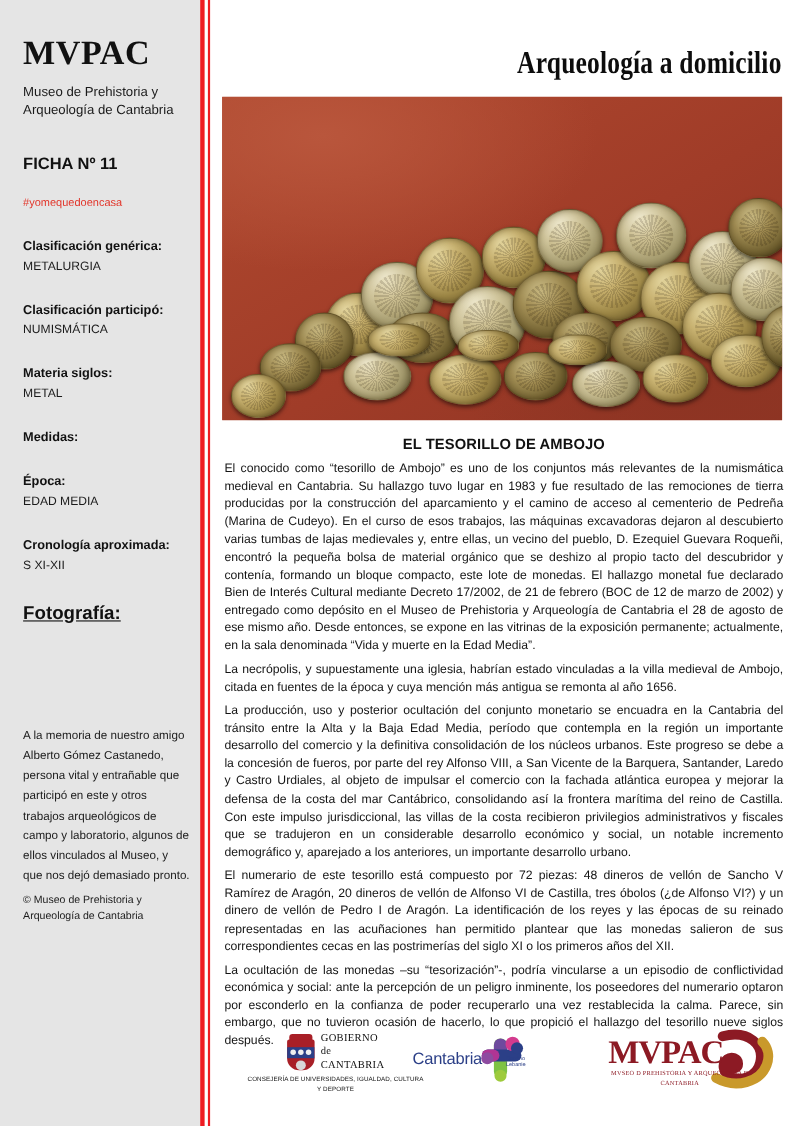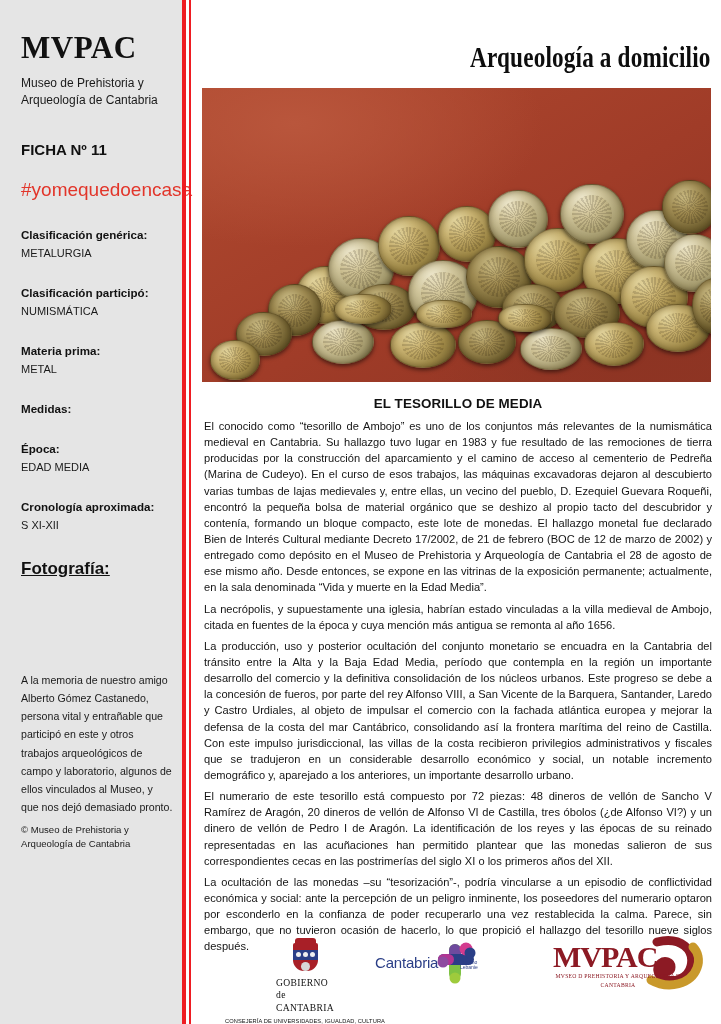--- a/index.html
+++ b/index.html
@@ -31,21 +31,21 @@
     font-size: 12px;
     color: #1a1a1a;
     line-height: 1.45;
     margin: 9px 0 0 7px;
   }
   #ficha {
     font-size: 15px; font-weight: bold; color: #111;
     margin: 31px 0 0 7px;
   }
   #hashtag {
-    font-size: 19px; color: #e2352a;
+    font-size: 10px; color: #e2352a;
     margin: 21px 0 0 7px;
   }
   .meta-block { margin: 0 0 0 7px; }
   .meta-label {
     font-size: 11.6px; font-weight: bold; color: #111;
     margin-top: 27px;
   }
   .meta-value {
     font-size: 11px; color: #1a1a1a; margin-top: 6px;
   }
@@ -161,21 +161,21 @@
 
   
   #footer {
     position: absolute; left: 0; bottom: 4px;
     width: 528px; height: 88px;
   }
   #logo-gobierno {
     position: absolute; left: 32px; top: 6px;
     width: 160px; text-align: center;
   }
-  #gob-row { display: flex; align-items: center; justify-content: center; gap: 6px; flex-direction: column; }
+  #gob-row { display: flex; align-items: center; justify-content: center; gap: 6px; }
   #shield {
     width: 25px; height: 33px; position: relative;
   }
   #shield-body {
     position: absolute; left: 0; top: 5px;
     width: 25px; height: 28px;
     background: #a81f27;
     border-radius: 2px 2px 11px 11px;
     overflow: hidden;
   }
@@ -240,21 +240,21 @@
   <div id="ficha">FICHA Nº 11</div>
   <div id="hashtag">#yomequedoencasa</div>
 
   <div class="meta-block">
     <div class="meta-label">Clasificación genérica:</div>
     <div class="meta-value">METALURGIA</div>
 
     <div class="meta-label">Clasificación participó:</div>
     <div class="meta-value">NUMISMÁTICA</div>
 
-    <div class="meta-label">Materia prima:</div>
+    <div class="meta-label">Materia siglos:</div>
     <div class="meta-value">METAL</div>
 
     <div class="meta-label">Medidas:</div>
 
     <div class="meta-label">Época:</div>
     <div class="meta-value">EDAD MEDIA</div>
 
     <div class="meta-label">Cronología aproximada:</div>
     <div class="meta-value">S XI-XII</div>
   </div>
@@ -303,21 +303,21 @@
     <div class="coin pale" style="left:318px; top:240px; width:62px; height:42px;"></div>
     <div class="coin" style="left:382px; top:234px; width:60px; height:44px;"></div>
     <div class="coin edge" style="left:132px; top:206px; width:58px; height:30px;"></div>
     <div class="coin edge" style="left:214px; top:212px; width:56px; height:28px;"></div>
     <div class="coin edge" style="left:296px; top:216px; width:54px; height:28px;"></div>
     <div class="coin" style="left:8px;   top:252px; width:50px; height:40px;"></div>
     <div class="coin dark" style="left:490px; top:190px; width:46px; height:56px;"></div>
   </figure>
 
   <article id="article">
-    <h1 id="article-title">EL TESORILLO DE MEDIA</h1>
+    <h1 id="article-title">EL TESORILLO DE AMBOJO</h1>
     <p class="para">El conocido como “tesorillo de Ambojo” es  uno de los conjuntos más relevantes de la numismática medieval en Cantabria. Su hallazgo tuvo lugar en 1983 y fue resultado de las remociones de tierra producidas por la construcción del aparcamiento y el camino de acceso al cementerio de Pedreña (Marina de Cudeyo). En el curso de esos trabajos, las máquinas excavadoras dejaron al descubierto varias tumbas de lajas medievales y, entre ellas, un vecino del pueblo, D. Ezequiel Guevara Roqueñi, encontró la pequeña bolsa de material orgánico que se deshizo al propio tacto del descubridor y contenía, formando un bloque compacto, este lote de monedas. El hallazgo monetal fue declarado Bien de Interés Cultural mediante Decreto 17/2002, de 21 de febrero (BOC de 12 de marzo de 2002) y entregado como depósito en el  Museo de Prehistoria y Arqueología de Cantabria el 28 de agosto de ese mismo año. Desde entonces, se expone en las vitrinas de la exposición permanente; actualmente, en la sala denominada “Vida y muerte en la Edad Media”.</p>
     <p class="para">La necrópolis, y supuestamente una iglesia, habrían estado  vinculadas a la villa medieval de Ambojo, citada en fuentes de la época y cuya mención más antigua se remonta al año 1656.</p>
     <p class="para">La producción, uso y posterior ocultación del conjunto monetario se encuadra en la Cantabria del tránsito entre la Alta y la Baja Edad Media, período que contempla en la región un importante desarrollo del comercio y la definitiva consolidación de los núcleos urbanos. Este progreso se debe a la concesión de fueros, por parte del rey Alfonso VIII, a San Vicente de la Barquera, Santander, Laredo y Castro Urdiales, al objeto de impulsar el comercio con la fachada atlántica europea y mejorar la defensa de la costa del mar Cantábrico, consolidando así la frontera marítima del reino de Castilla. Con este impulso jurisdiccional, las villas de la costa recibieron privilegios administrativos y fiscales que se tradujeron en un considerable desarrollo económico y social, un notable incremento demográfico y, aparejado a los anteriores, un importante desarrollo urbano.</p>
     <p class="para">El numerario de este tesorillo está compuesto por 72 piezas: 48 dineros de vellón de Sancho V Ramírez de Aragón, 20 dineros de vellón de Alfonso VI de Castilla, tres óbolos (¿de Alfonso VI?) y un dinero de vellón de Pedro I de Aragón. La identificación de los reyes y las épocas de su reinado representadas en las acuñaciones han permitido plantear que las monedas salieron de sus correspondientes cecas en las postrimerías del siglo XI o los primeros años del XII.</p>
     <p class="para">La ocultación de las monedas –su “tesorización”-, podría vincularse a un episodio de conflictividad económica y social: ante la percepción de un peligro inminente, los poseedores del numerario optaron por esconderlo en la confianza de poder recuperarlo una vez restablecida la calma. Parece, sin embargo, que no tuvieron ocasión de hacerlo, lo que propició el hallazgo del tesorillo nueve siglos después.</p>
   </article>
 
   <div id="footer">
 
     <div id="logo-gobierno">

